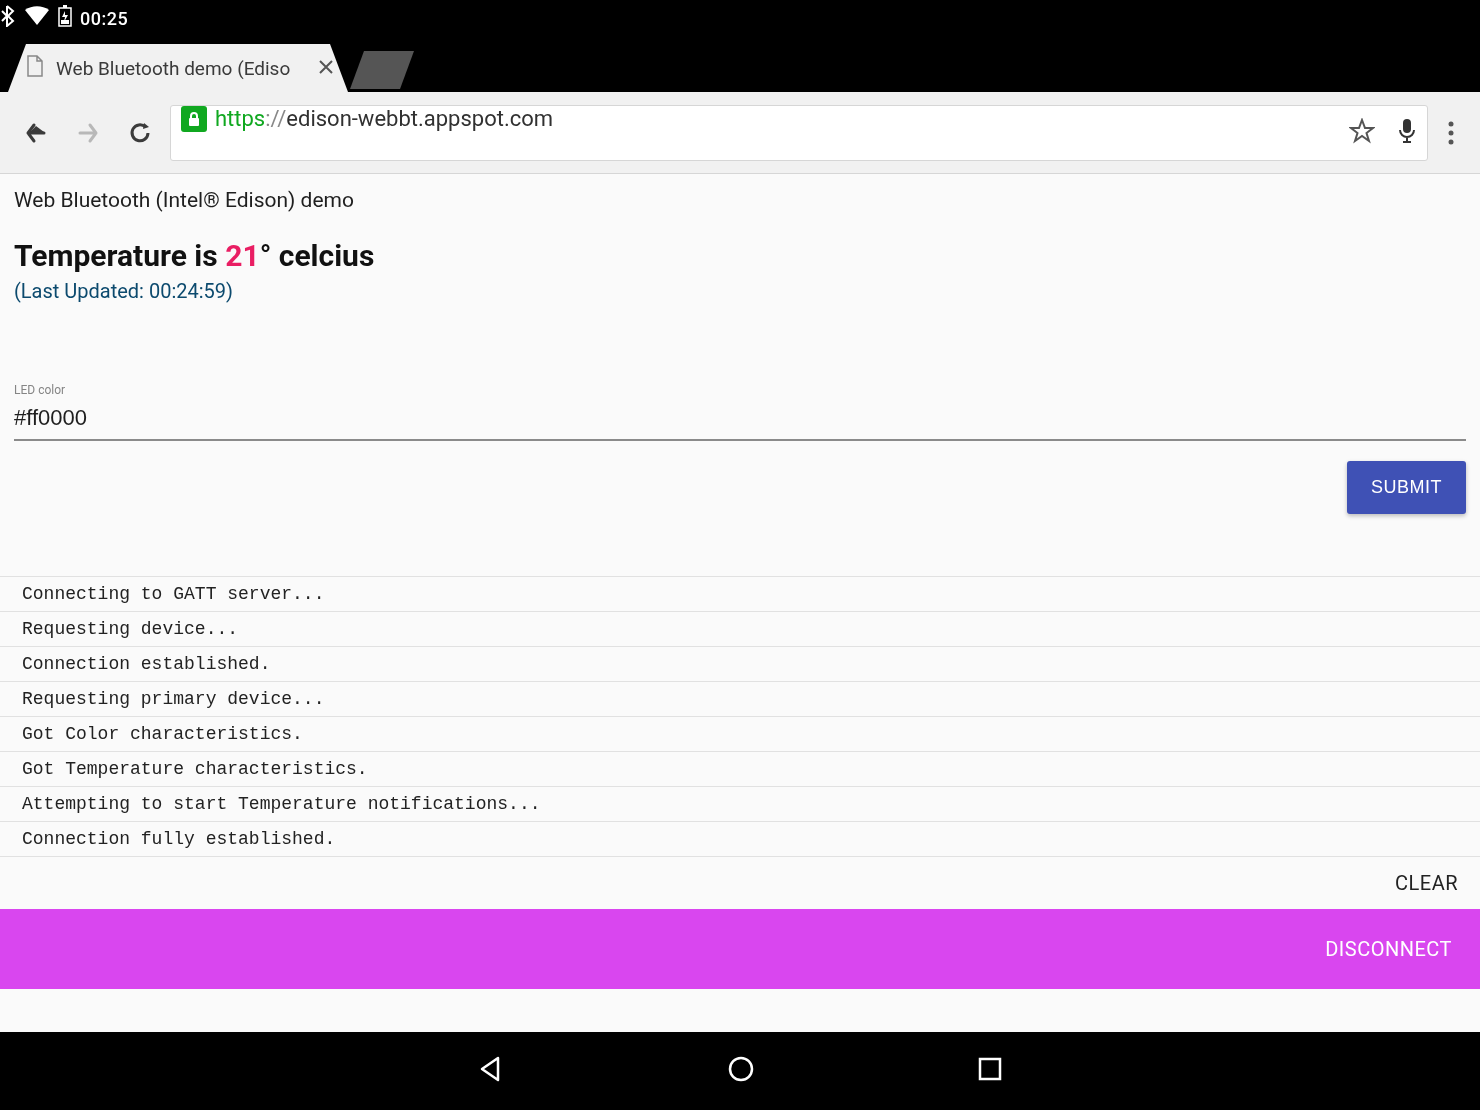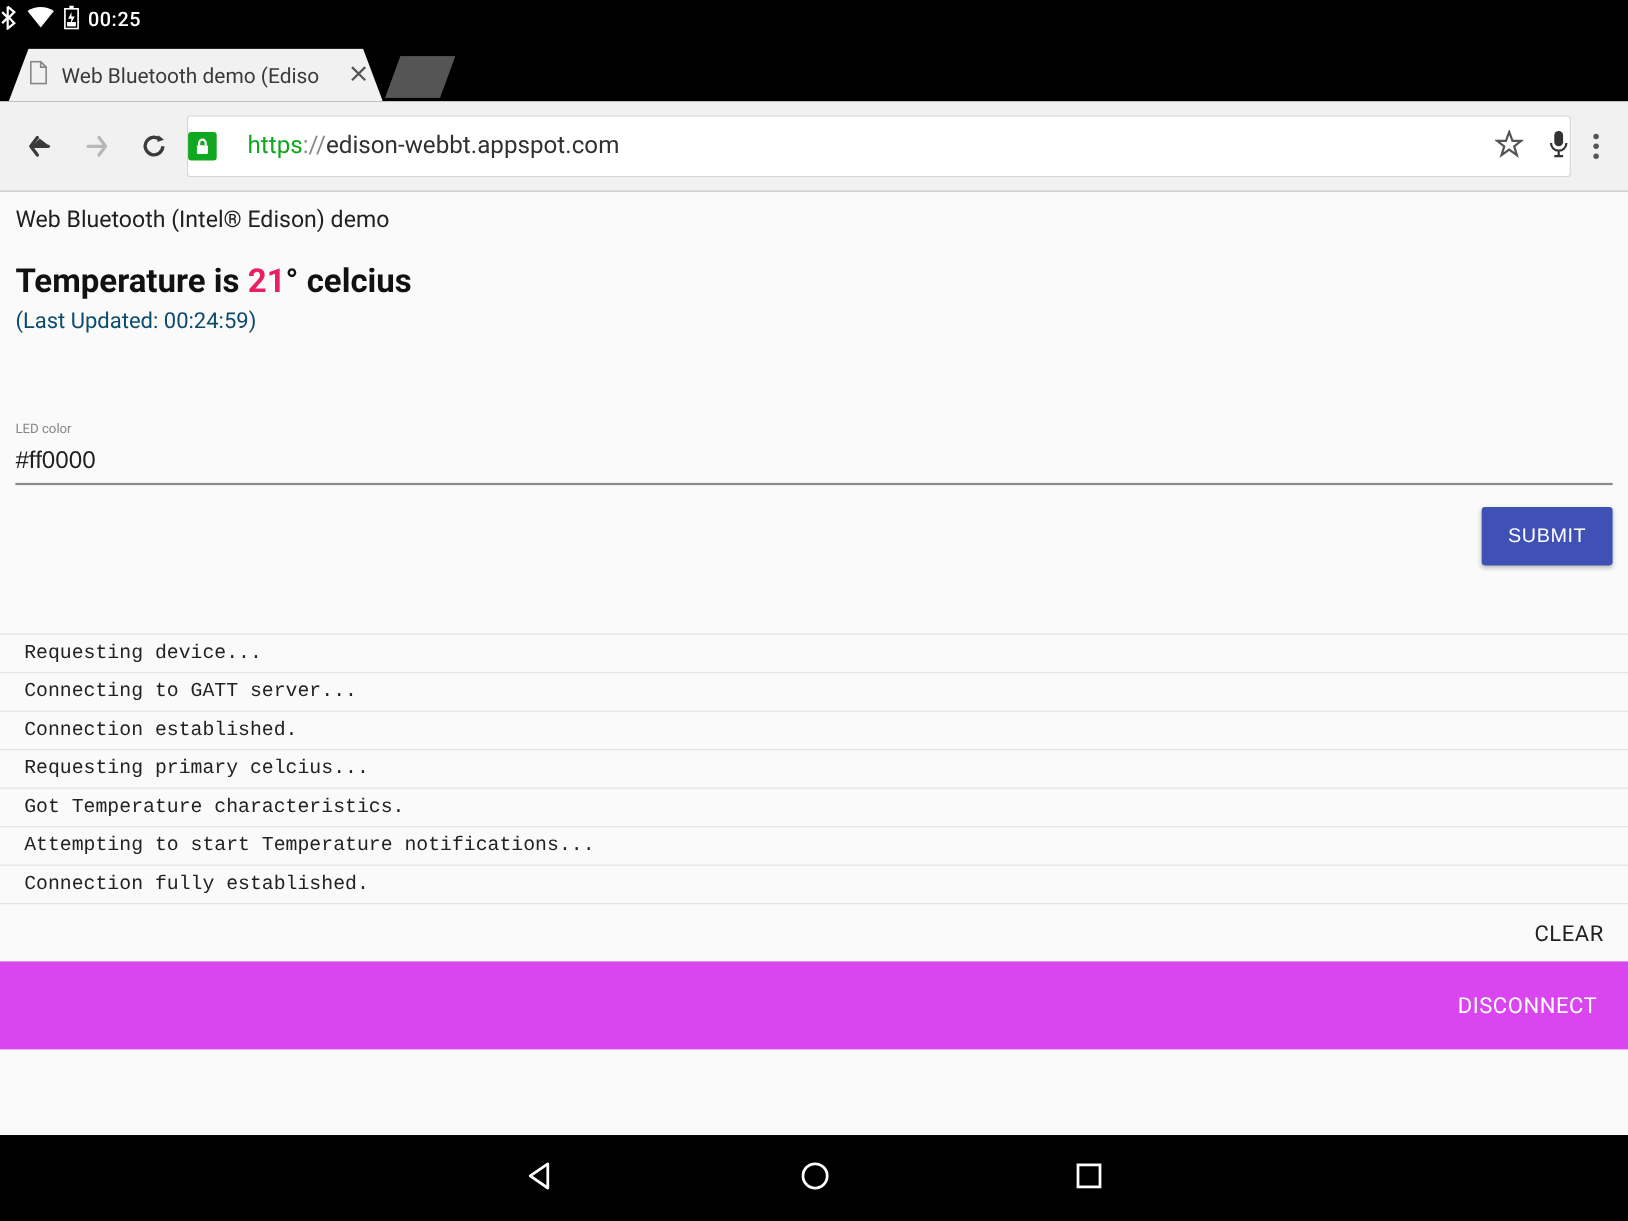--- a/index.html
+++ b/index.html
@@ -83,23 +83,22 @@
   }
   .nav-btn svg { fill: #3b3b3b; }
   .nav-btn.disabled svg { fill: #b8b8b8; }
   .omnibox {
     flex: 1;
     height: 56px;
     background: #fff;
     border: 1px solid #d6d6d6;
     border-radius: 3px;
     display: flex;
-    align-items: center;
-    padding: 0 0;
-    gap: 28px;
+    padding: 0 10px;
+    gap: 8px;
   }
   .lock-badge {
     width: 26px;
     height: 26px;
     background: #10a820;
     border-radius: 3px;
     display: flex;
     align-items: center;
     justify-content: center;
     flex-shrink: 0;
@@ -323,24 +322,25 @@
     <div class="updated">(Last Updated: 00:24:59)</div>
 
     <div class="field-label">LED color</div>
     <input class="text-input" type="text" value="#ff0000" style="">
     <div class="submit-row">
       <button class="btn-submit">SUBMIT</button>
     </div>
   </div>
 
   <div class="log">
+    <div class="log-line">Connecting to GATT server...</div>
     <div class="log-line">Requesting device...</div>
-    <div class="log-line">Connecting to GATT server...</div>
     <div class="log-line">Connection established.</div>
-    <div class="log-line">Requesting primary celcius...</div>
+    <div class="log-line">Requesting primary device...</div>
+    <div class="log-line">Got Color characteristics.</div>
     <div class="log-line">Got Temperature characteristics.</div>
     <div class="log-line">Attempting to start Temperature notifications...</div>
     <div class="log-line">Connection fully established.</div>
   </div>
   <div class="clear-row">
     <span>CLEAR</span>
   </div>
   <div class="disconnect-bar">
     <span>DISCONNECT</span>
   </div>

